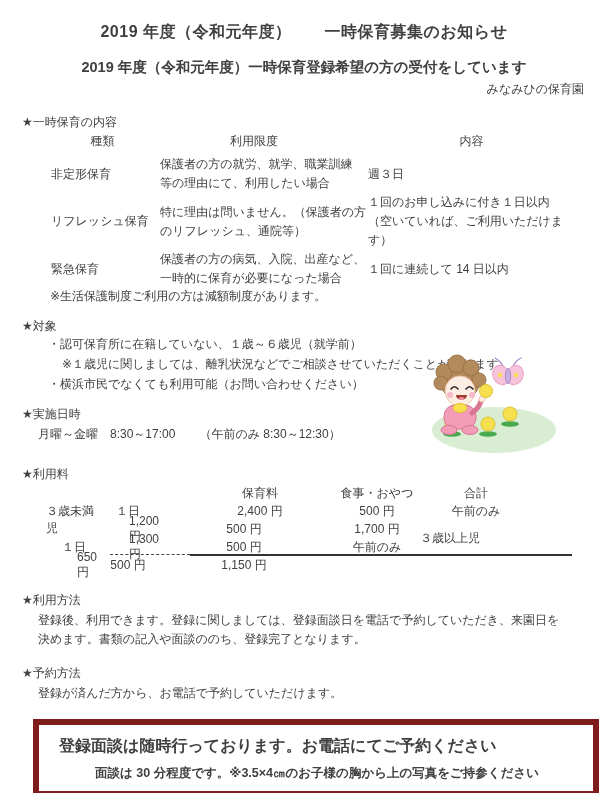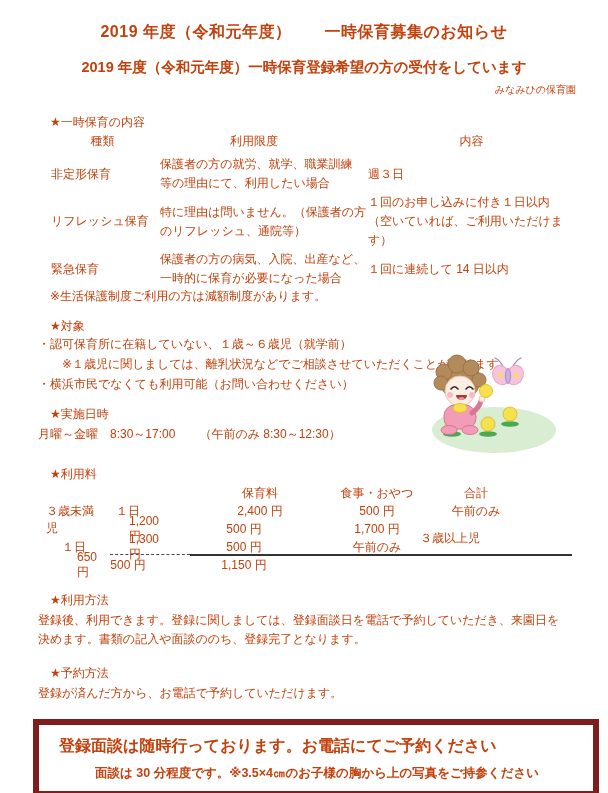--- a/index.html
+++ b/index.html
@@ -1,42 +1,42 @@
 <!DOCTYPE html>
 <html><head>
 <meta charset="utf-8">
 <style>
   html,body { margin:0; padding:0; background:#fff; }
   .page {
     position:relative; width:608px; height:793px; background:#ffffff;
-    color:#c2410c; font-family:"Liberation Sans","DejaVu Sans",sans-serif;
+    color:#404040; font-family:"Liberation Sans","DejaVu Sans",sans-serif;
     font-size:12px; overflow:hidden;
   }
   .title    { padding-top:22px; text-align:center; font-size:16px; font-weight:bold; line-height:19px; letter-spacing:0.5px; }
   .subtitle { margin-top:17px; text-align:center; font-size:14.5px; font-weight:bold; line-height:19px; }
-  .org      { margin-top:6px; padding-right:32px; text-align:right; font-size:10px; line-height:13px; }
-
-  .sec-h { margin-left:50px; line-height:16px; }
+  .org      { margin-top:6px; padding-right:24px; text-align:right; font-size:12px; line-height:13px; }
+
+  .sec-h { margin-left:22px; line-height:16px; }
   .mt-care   { margin-top:18px; }
   .mt-target { margin-top:14px; }
   .mt-sched  { margin-top:12px; }
   .mt-fees   { margin-top:22px; }
   .mt-usage  { margin-top:18px; }
   .mt-resv   { margin-top:16px; }
 
   
   .ct { display:grid; grid-template-columns:115px 208px 207px; margin:3px 0 0 45px; }
   .ct .h  { text-align:center; padding-bottom:6px; line-height:16px; }
   .ct .h3 { padding-right:20px; }
   .ct .cell  { display:flex; align-items:center; min-height:38px; line-height:19px; }
   .ct .type  { padding-left:6px; }
   .ct .desc, .ct .limit { white-space:pre-line; }
   .note { margin:0 0 0 50px; line-height:16px; }
 
-  .t-item  { margin-left:38px; line-height:20px; }
+  .t-item  { margin-left:48px; line-height:20px; }
   .t-indent{ margin-left:62px; }
   .sched-text { margin-left:38px; margin-top:2px; line-height:20px; }
 
   
   .ft-wrap { position:relative; margin:2px 0 0 45px; width:535px; }
   .ft { display:grid; grid-template-columns:58px 50px 182px 84px 114px; }
   .fth { height:18px; display:flex; align-items:center; justify-content:center; }
   .ftc { height:18px; display:flex; align-items:center; justify-content:center; }
   .pad3 { padding-left:32px; }
   .glabel { display:flex; align-items:center; grid-row:span 2; padding-left:1px; }

